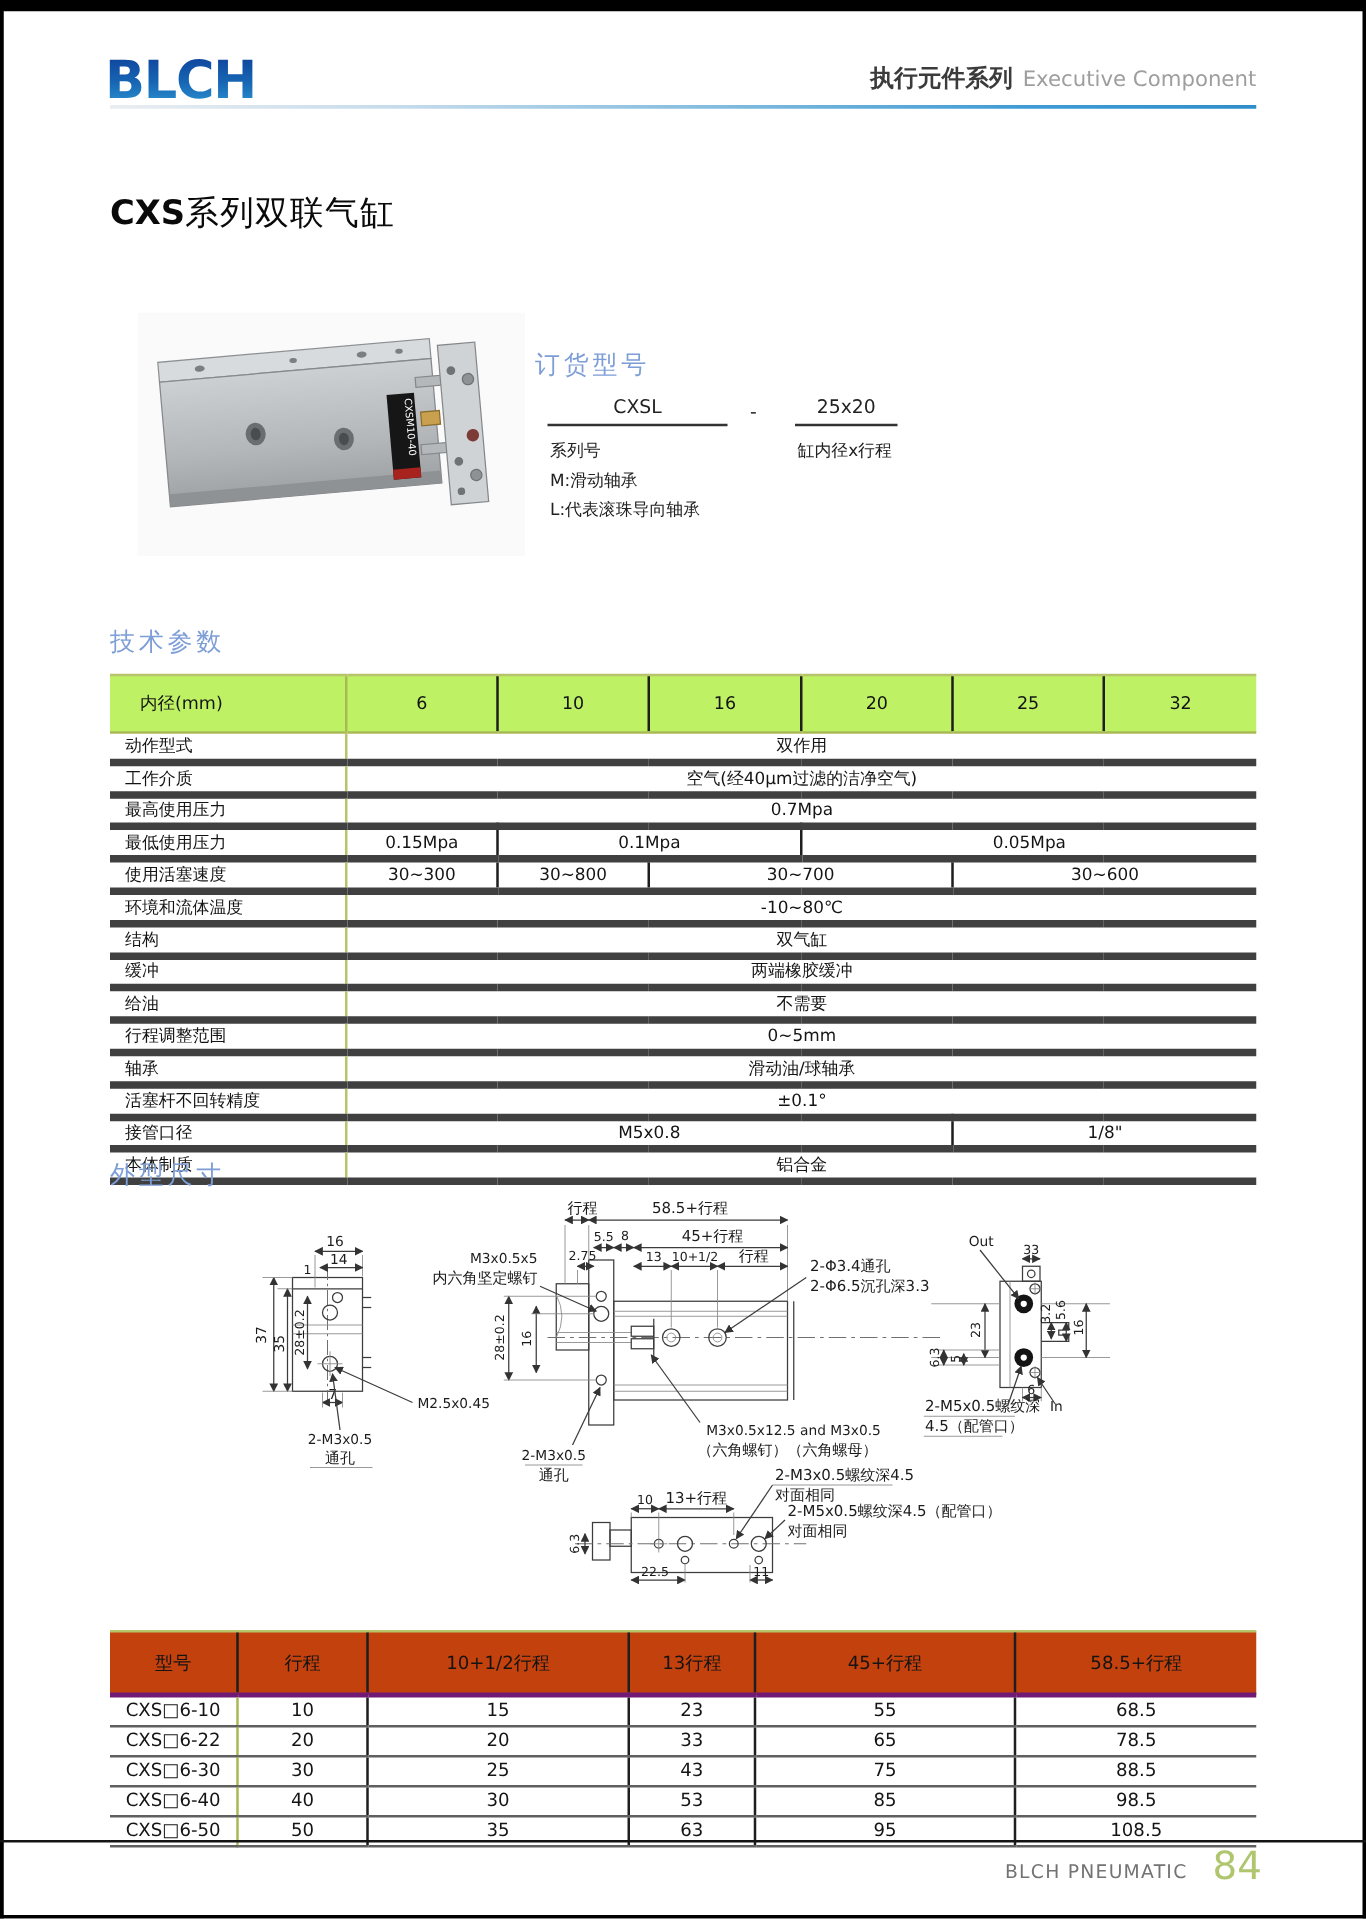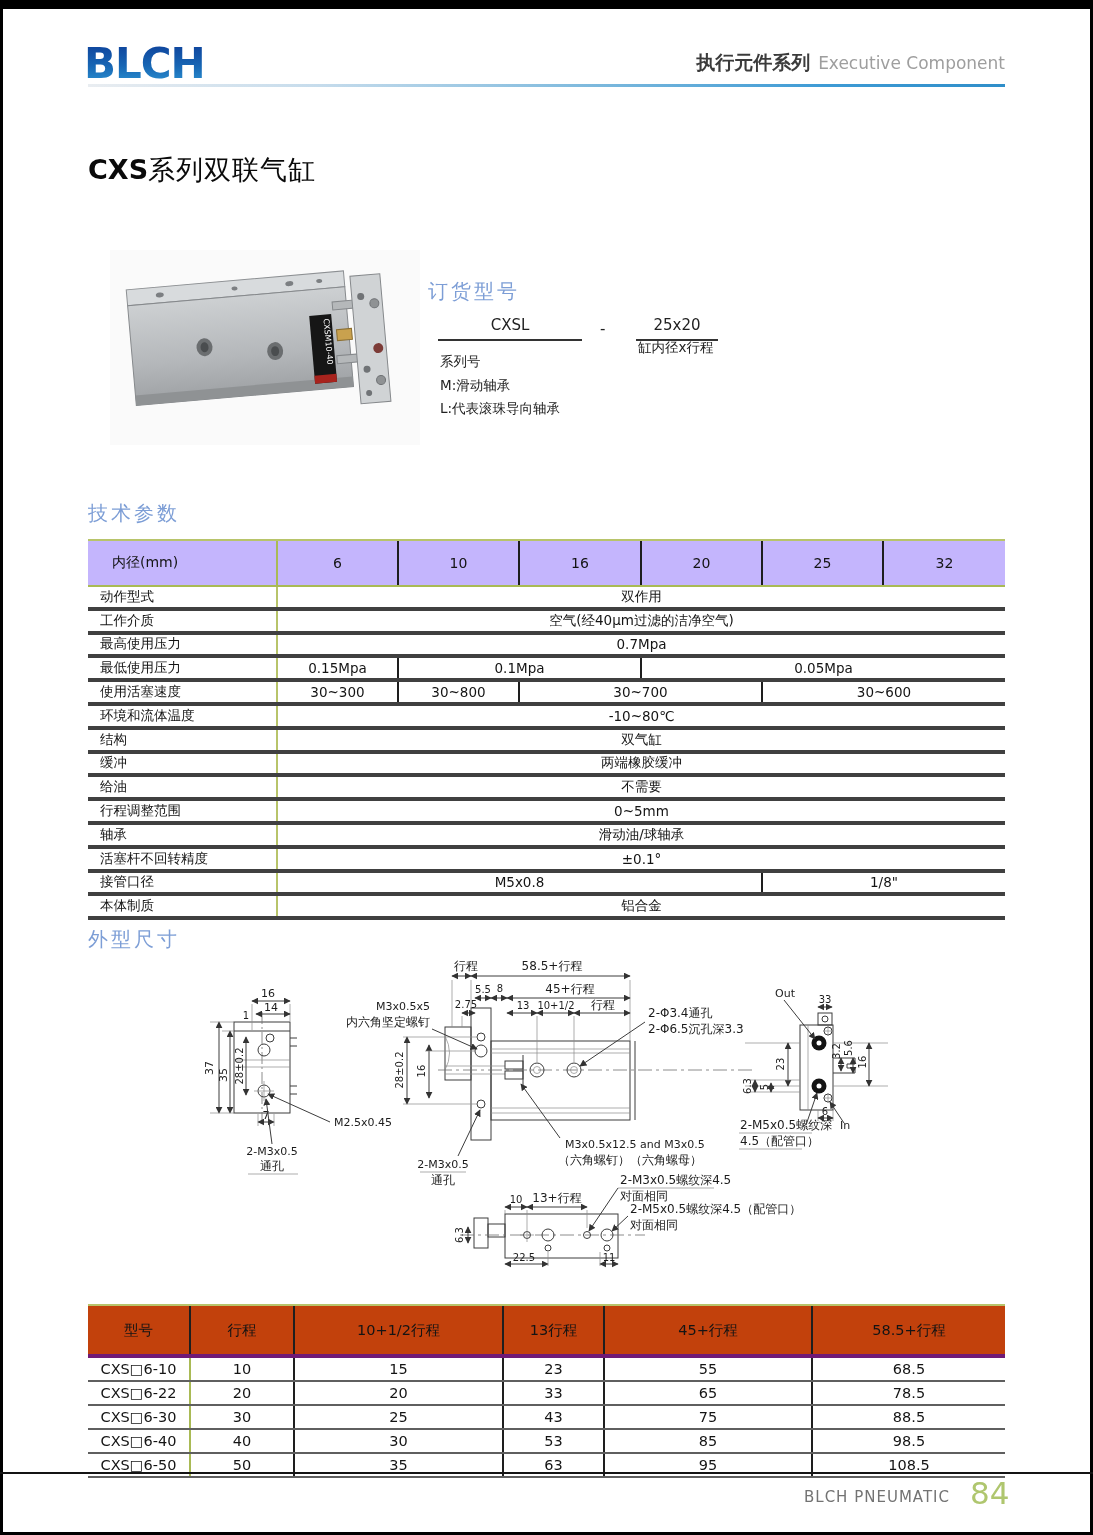--- a/index.html
+++ b/index.html
@@ -18,26 +18,26 @@
   .title b{font-weight:bold;letter-spacing:0;margin-top:14px;}
   
   .sec{position:absolute;color:#7d9ed6;font-size:20px;letter-spacing:3px;}
   
   .ou{position:absolute;border-bottom:2px solid #333;text-align:center;font-size:15px;color:#222;padding-bottom:5px;}
   .odash{position:absolute;font-size:15px;color:#222;}
   .onotes{position:absolute;font-size:13.5px;color:#222;line-height:23.5px;}
   
   table{border-collapse:collapse;table-layout:fixed;color:#141414;}
   .tech-table{width:917px;position:absolute;left:88px;top:539px;font-size:13.5px;}
-  .tech-table thead th{background:#c4b5fd;height:42px;font-weight:normal;font-size:14px;
+  .tech-table thead th{background:#bef264;height:42px;font-weight:normal;font-size:14px;
        border-top:2px solid #b8c46a;border-bottom:2px solid #a9ba55;}
   .tech-table thead th.lbl{text-align:left;padding-left:24px;}
   .tech-table thead th.bk{border-left:2px solid #1e1e1e;}
   .tech-table thead th.gr{border-left:2px solid #a9ba55;}
-  .tech-table td{border-bottom:4px solid #404040;text-align:center;height:19.8px;padding:0;}
+  .tech-table td{border-bottom:6px solid #404040;text-align:center;height:19.8px;padding:0;}
   .tech-table td.lbl{text-align:left;padding-left:12px;border-right:2px solid #b8c46a;}
   .tech-table td.val + td.val{border-left:2px solid #1e1e1e;}
   .model-table{width:917px;position:absolute;left:88px;top:1304px;font-size:14.5px;}
   .model-table thead th{background:#c2410c;height:46px;font-weight:normal;
        border-top:2px solid #b8c46a;border-bottom:4px solid #701a75;}
   .model-table thead th + th{border-left:2px solid #1e1e1e;}
   .model-table td{border-bottom:2px solid #5f5f5f;text-align:center;height:22px;padding:0;}
   .model-table td.model{border-right:2px solid #a9ba55;}
   .model-table td.val + td.val{border-left:2px solid #1e1e1e;}
   
@@ -121,21 +121,21 @@
 
   <div class="sec" style="left:428px;top:278px;">订货型号</div>
   <div class="ou" style="left:438px;top:316px;width:144px;">CXSL</div>
   <div class="odash" style="left:600px;top:320px;">-</div>
   <div class="ou" style="left:636px;top:316px;width:82px;">25x20</div>
   <div class="onotes" style="left:440px;top:350px;">
     <div>系列号</div>
     <div>M:滑动轴承</div>
     <div>L:代表滚珠导向轴承</div>
   </div>
-  <div class="onotes" style="left:638px;top:336px;">缸内径x行程</div>
+  <div class="onotes" style="left:638px;top:350px;">缸内径x行程</div>
 
   <div class="sec" style="left:88px;top:500px;">技术参数</div>
   <table class="tech-table">
     <colgroup>
         <col style="width:189px">
         <col style="width:121px">
         <col style="width:121px">
         <col style="width:122px">
         <col style="width:121px">
         <col style="width:121px">

